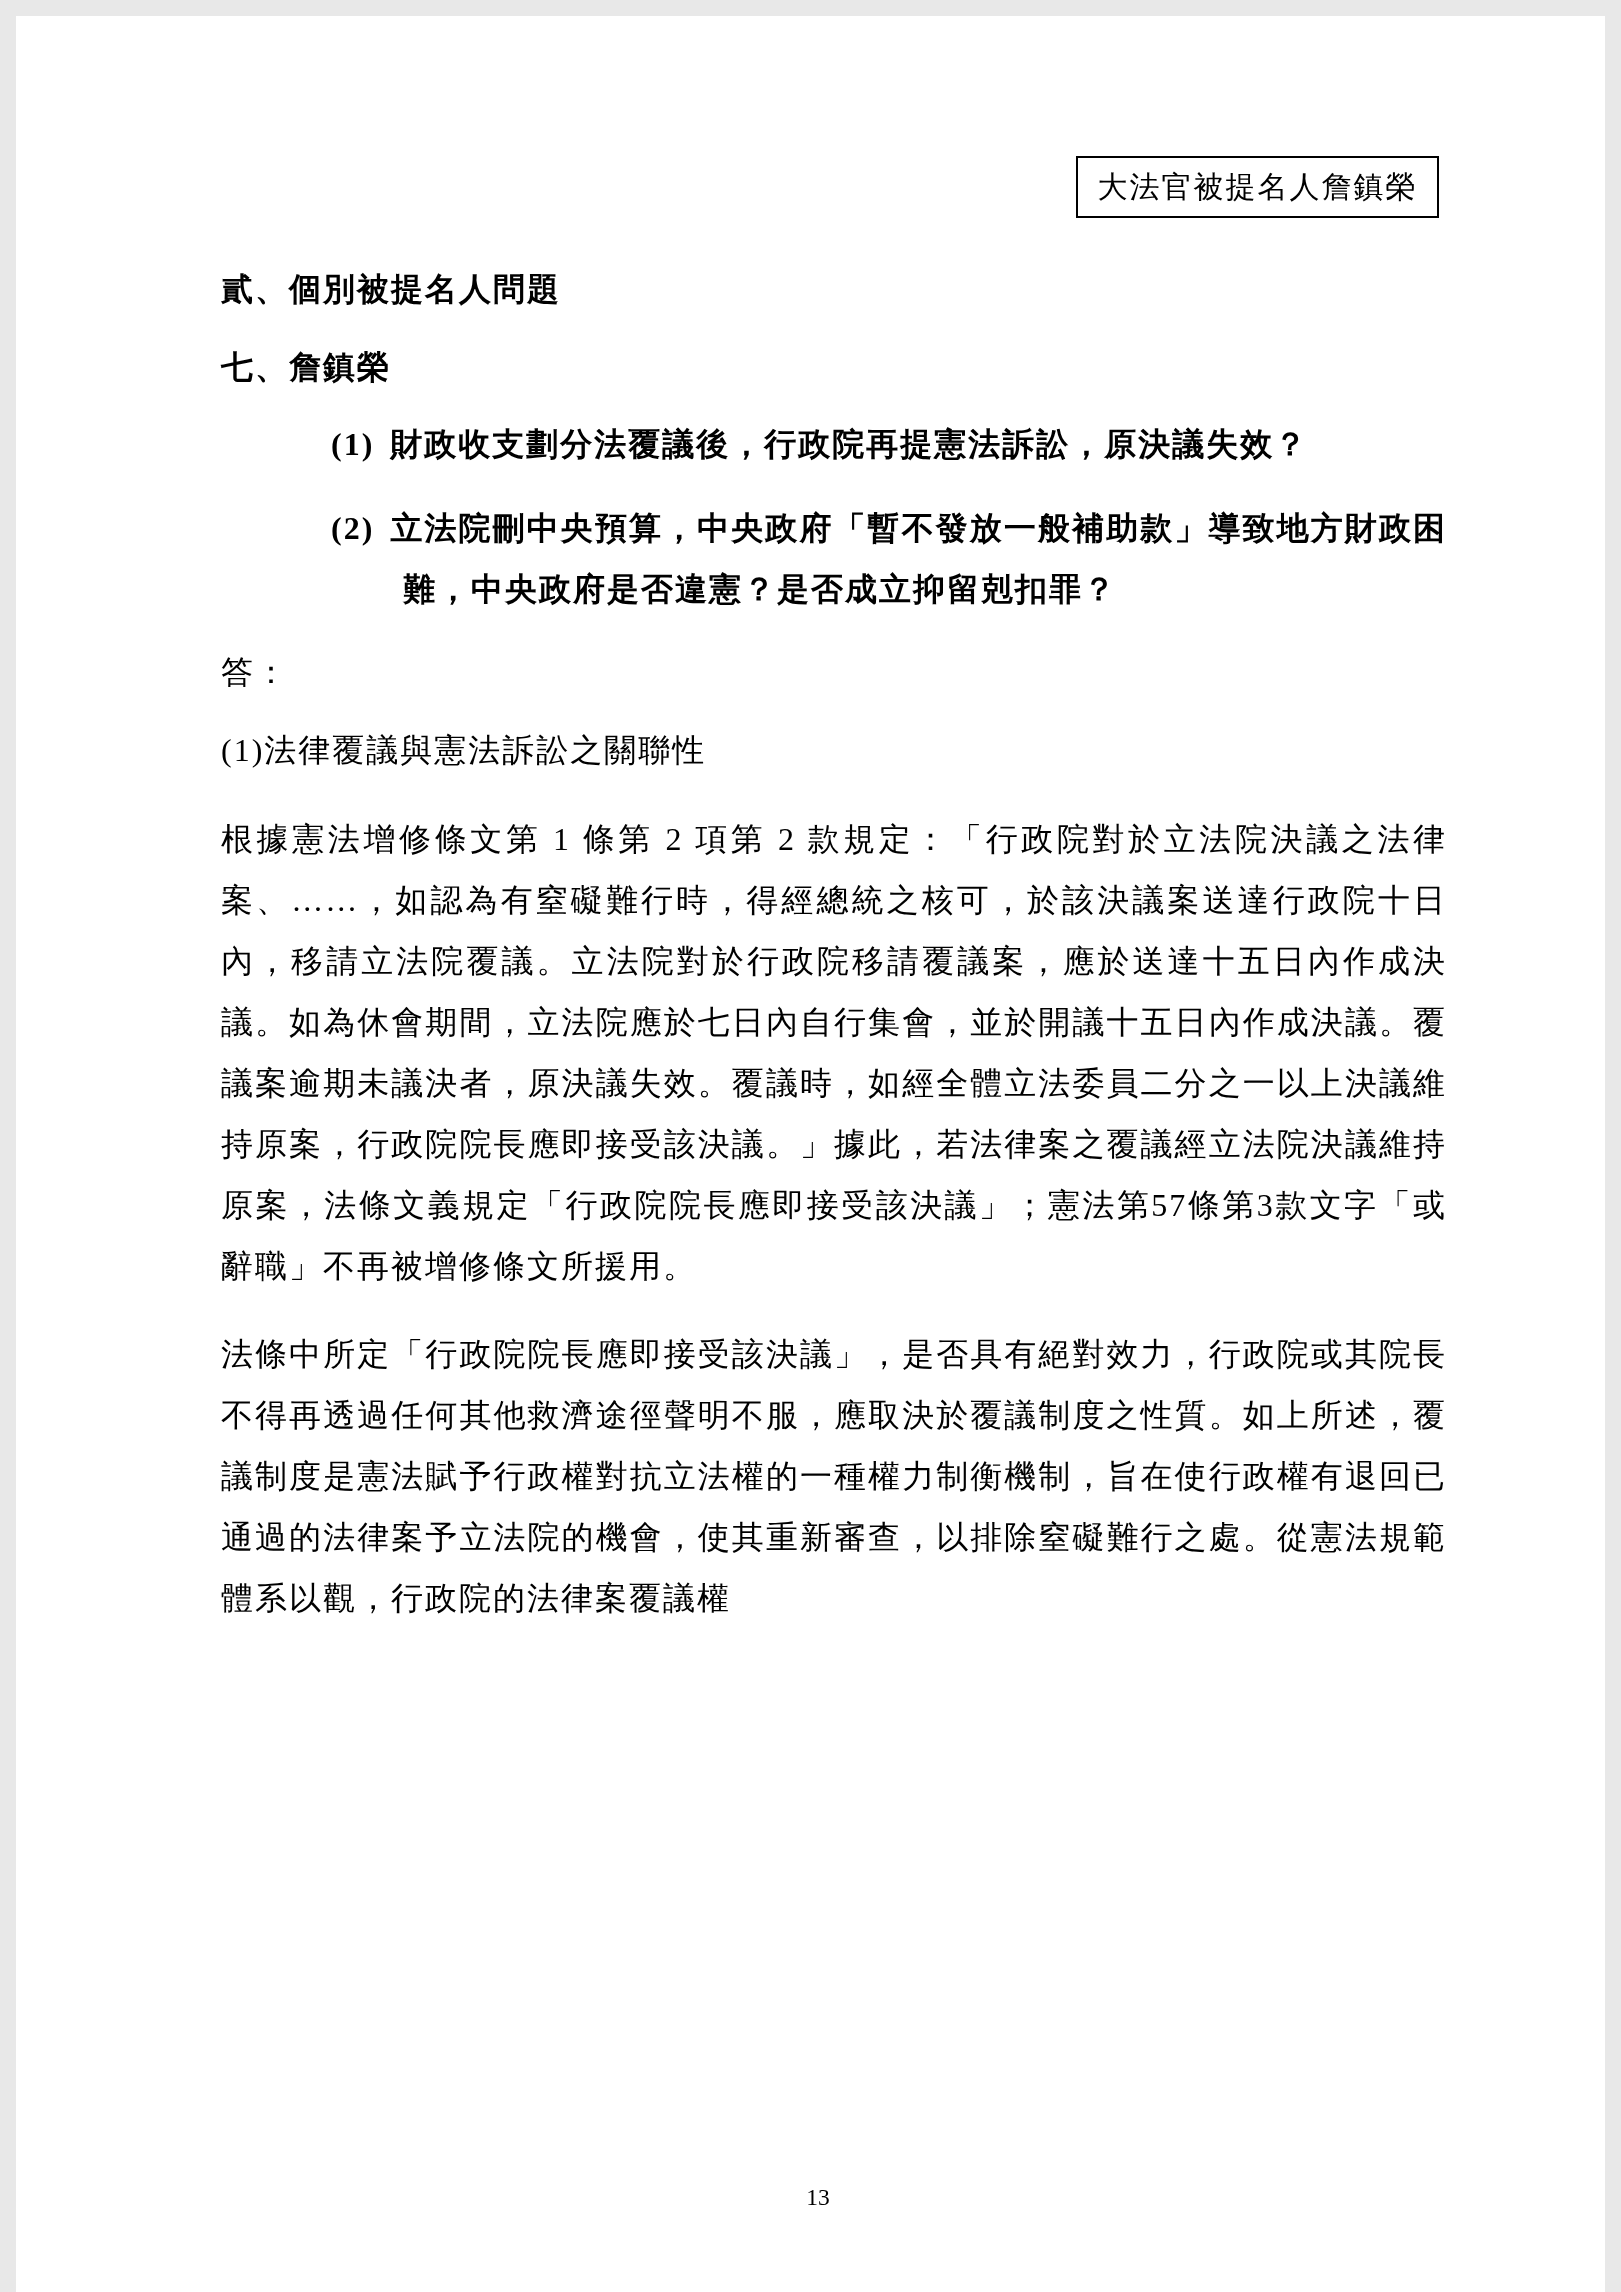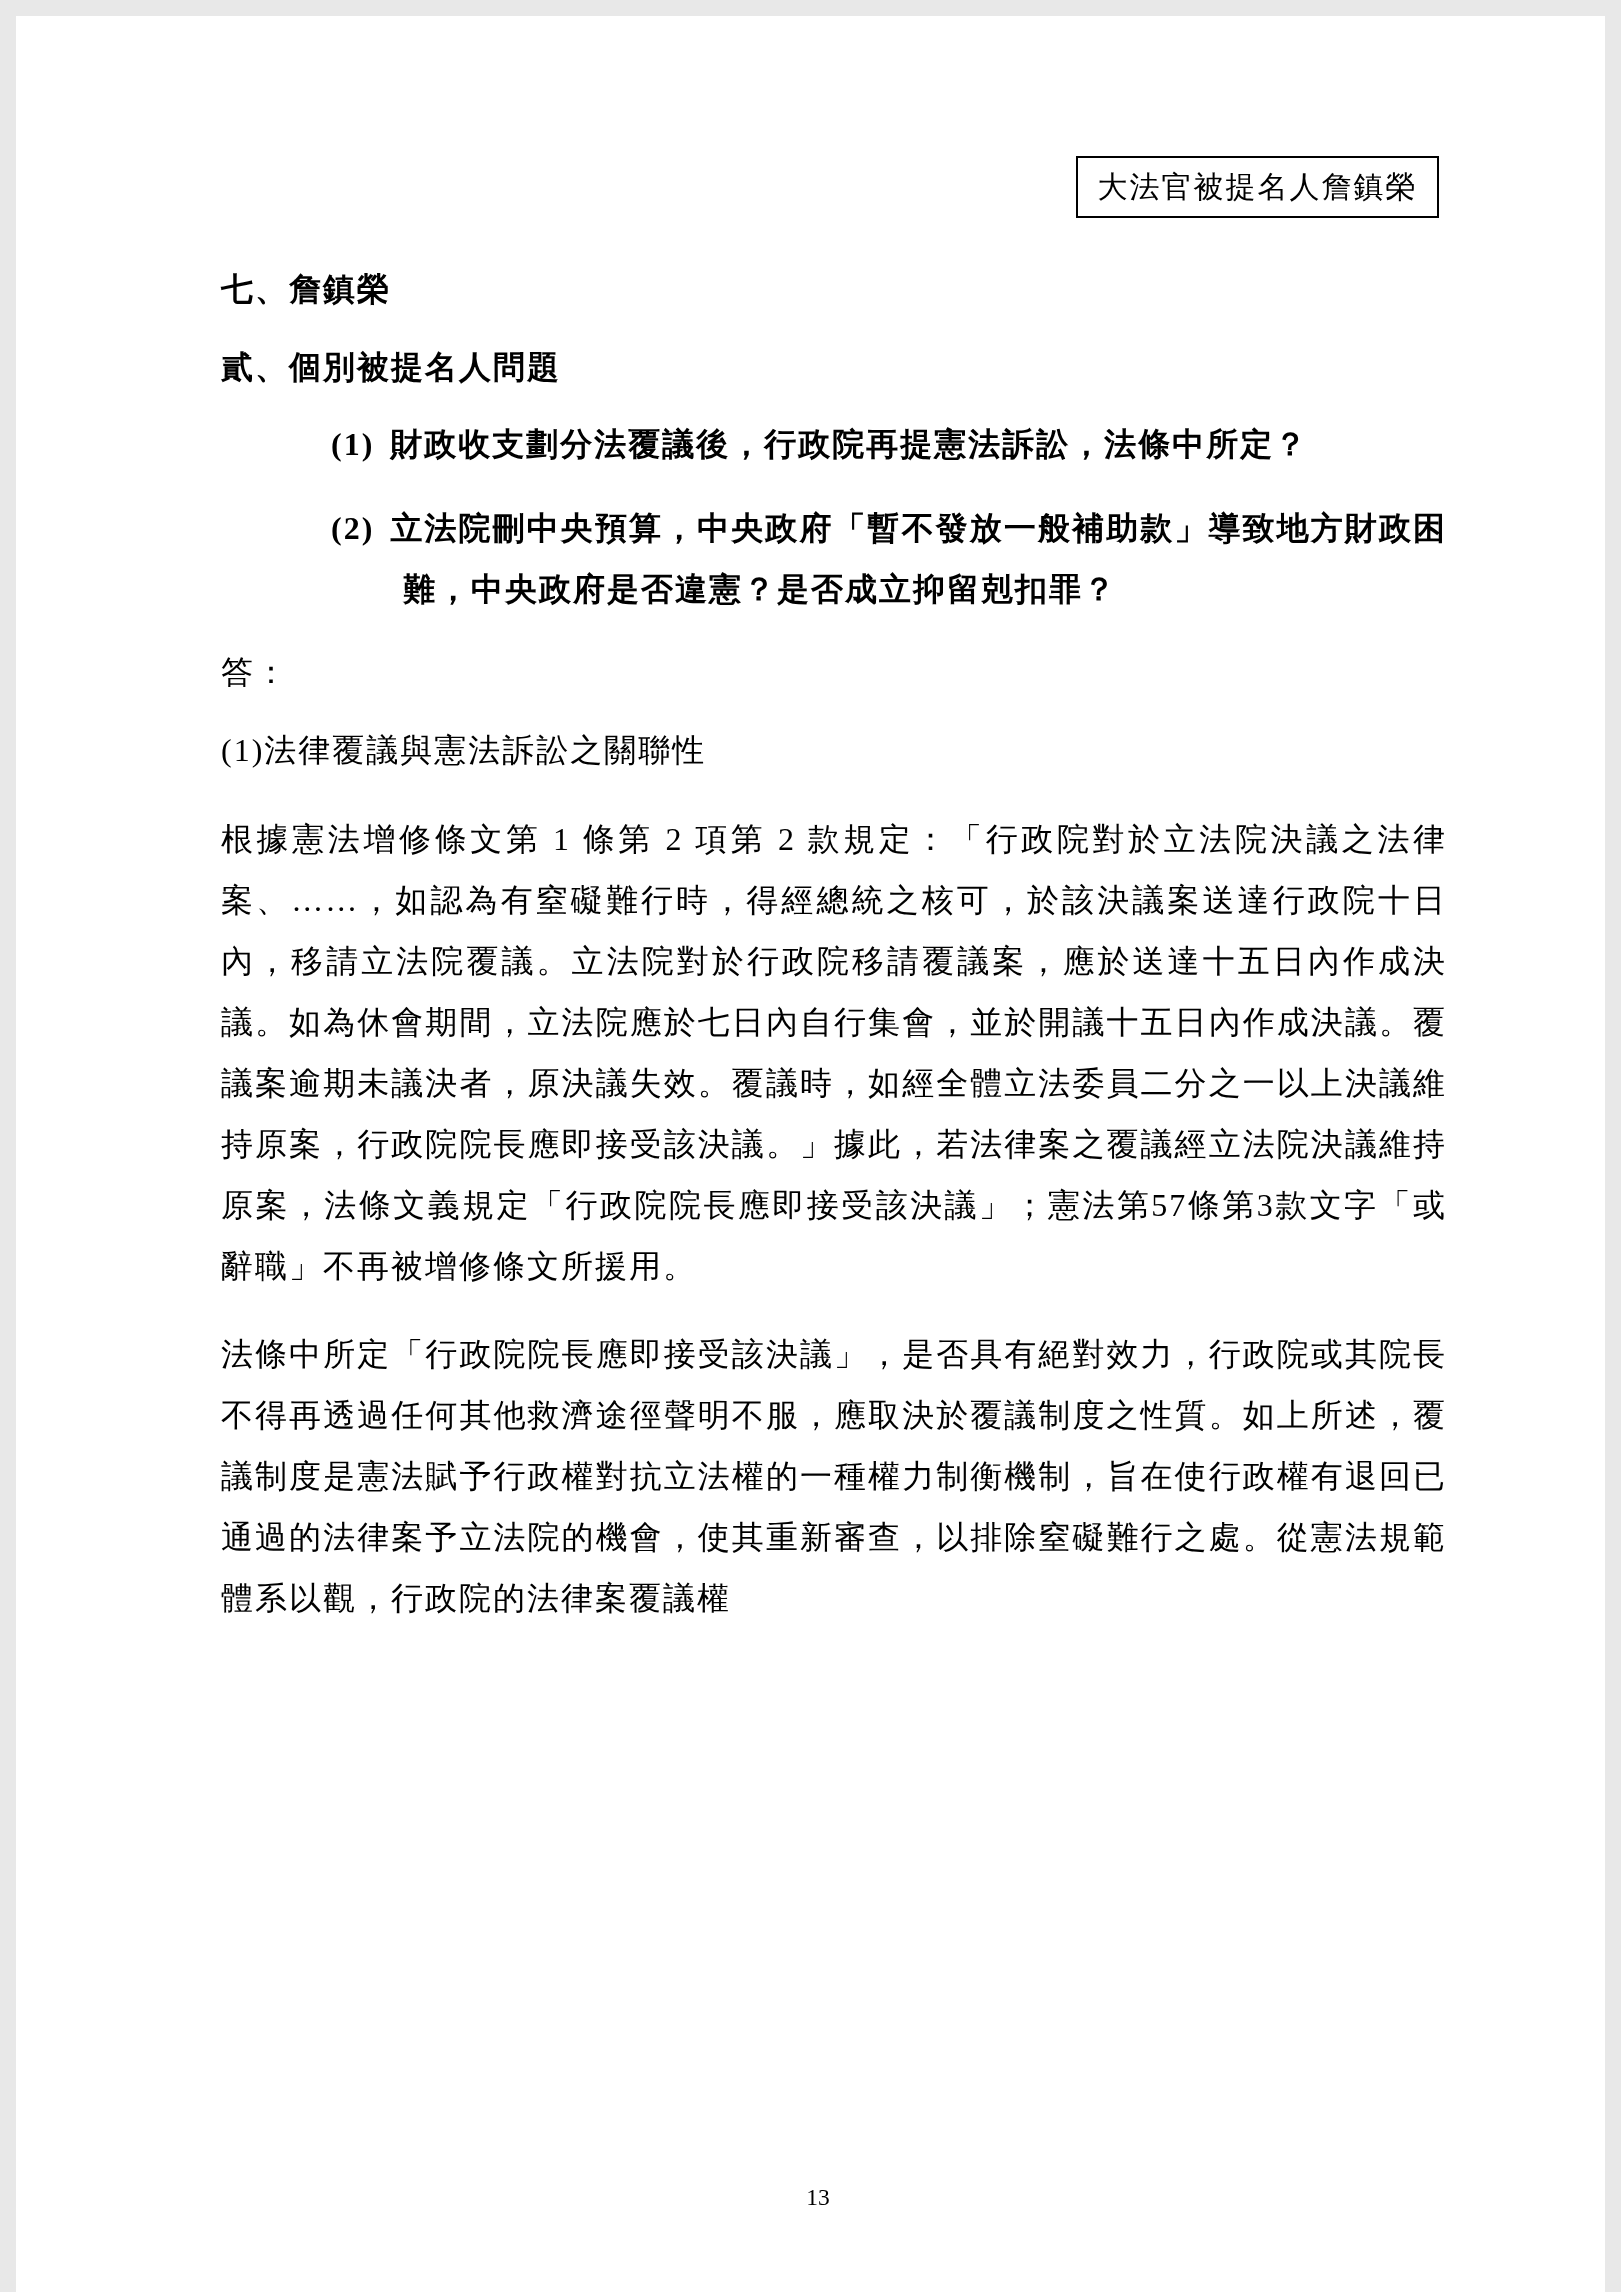--- a/index.html
+++ b/index.html
@@ -84,26 +84,26 @@
 </style>
 </head>
 <body>
 
 <div class="page">
 
   <div class="header-box-row">
     <div class="header-box">大法官被提名人詹鎮榮</div>
   </div>
 
+  <div class="heading">貳、個別被提名人問題</div>
+
   <div class="heading">七、詹鎮榮</div>
 
-  <div class="heading">貳、個別被提名人問題</div>
 
-
-  <div class="subq"><span>(1)</span><span>財政收支劃分法覆議後，行政院再提憲法訴訟，法條中所定？</span></div>
+  <div class="subq"><span>(1)</span><span>財政收支劃分法覆議後，行政院再提憲法訴訟，原決議失效？</span></div>
 
   <div class="subq"><span>(2)</span><span>立法院刪中央預算，中央政府「暫不發放一般補助款」導致地方財政困難，中央政府是否違憲？是否成立抑留剋扣罪？</span></div>
 
   <div class="answer-label">答：</div>
 
   <div class="answer-heading">(1)法律覆議與憲法訴訟之關聯性</div>
 
 
   <p class="para">根據憲法增修條文第 1 條第 2 項第 2 款規定：「行政院對於立法院決議之法律案、……，如認為有窒礙難行時，得經總統之核可，於該決議案送達行政院十日內，移請立法院覆議。立法院對於行政院移請覆議案，應於送達十五日內作成決議。如為休會期間，立法院應於七日內自行集會，並於開議十五日內作成決議。覆議案逾期未議決者，原決議失效。覆議時，如經全體立法委員二分之一以上決議維持原案，行政院院長應即接受該決議。」據此，若法律案之覆議經立法院決議維持原案，法條文義規定「行政院院長應即接受該決議」；憲法第57條第3款文字「或辭職」不再被增修條文所援用。</p>
 

